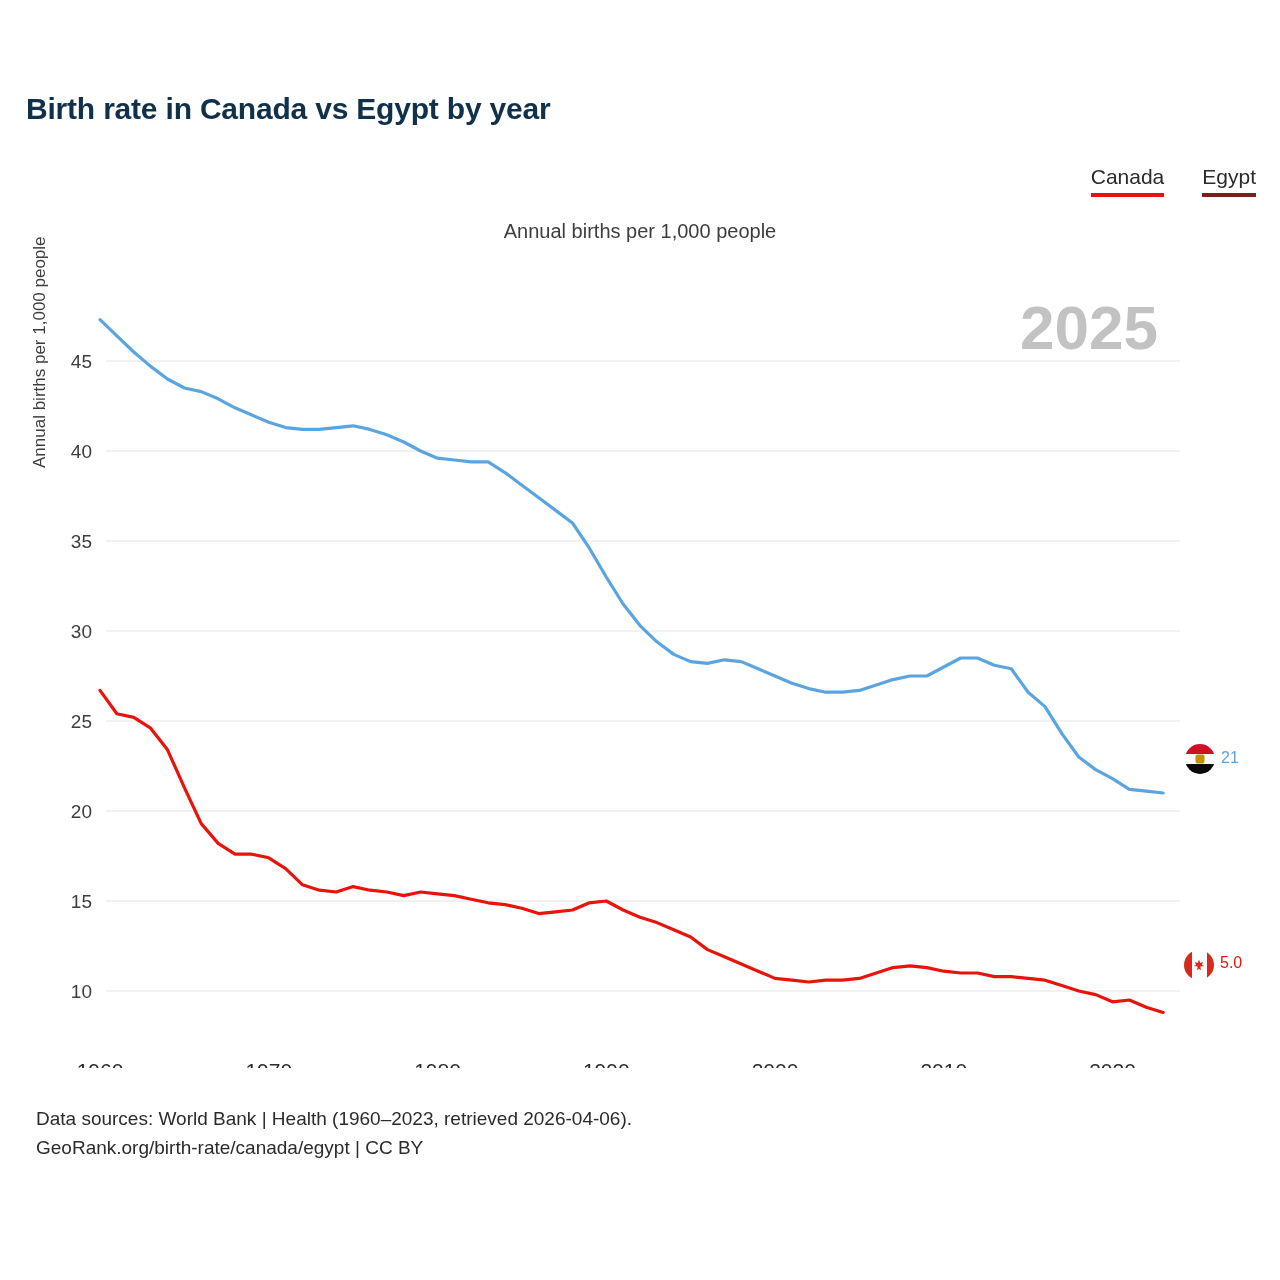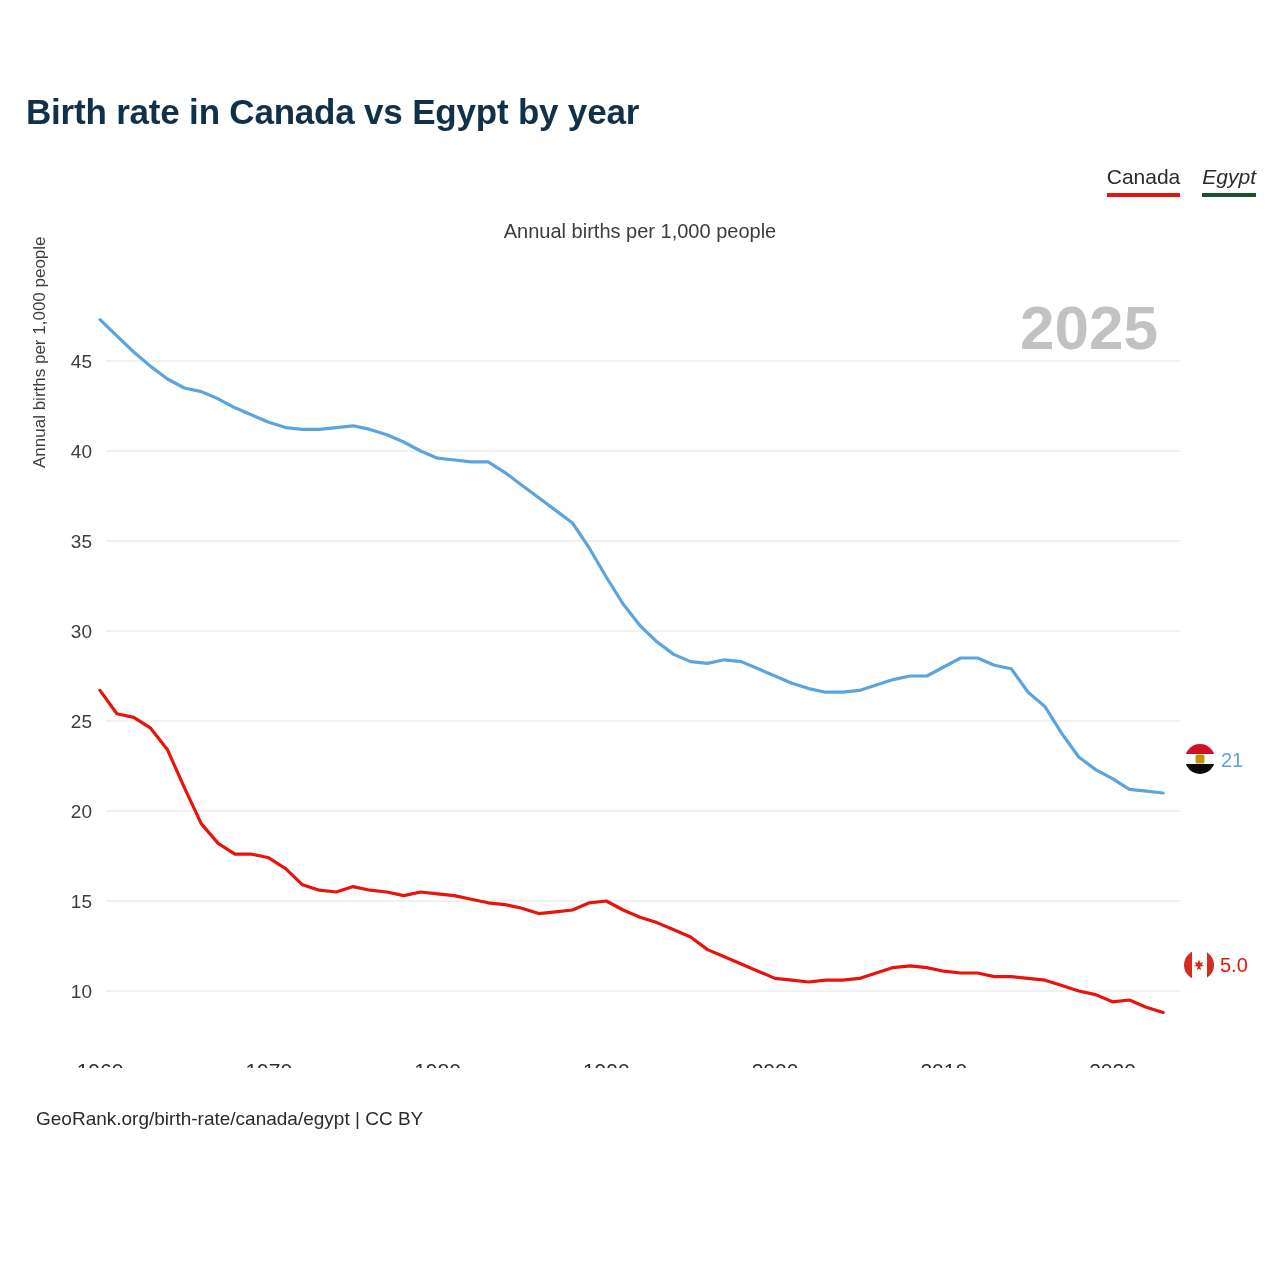--- a/index.html
+++ b/index.html
@@ -12,41 +12,41 @@
     height: 1280px;
     font-family: "Liberation Sans", sans-serif;
     color: #1a2330;
     position: relative;
     overflow: hidden;
   }
   .title {
     position: absolute;
     left: 26px;
     top: 92px;
-    font-size: 35px;
+    font-size: 30px;
     font-weight: bold;
     color: #11304a;
     letter-spacing: -0.2px;
   }
   .legend {
     position: absolute;
     right: 24px;
     top: 166px;
     display: flex;
-    gap: 22px;
+    gap: 38px;
     align-items: flex-start;
   }
   .legend-item {
     font-size: 21px;
     color: #2b2b2b;
     padding-bottom: 5px;
     line-height: 1.05;
   }
   .legend-item.canada { border-bottom: 4px solid #e8140c; }
-  .legend-item.egypt { border-bottom: 4px solid #14532d; font-style: italic; }
+  .legend-item.egypt { border-bottom: 4px solid #7f1d1d; }
 
   .subtitle {
     position: absolute;
     left: 0;
     right: 0;
     top: 220px;
     text-align: center;
     font-size: 20px;
     color: #3d3d3d;
   }
@@ -79,21 +79,21 @@
   .footer {
     position: absolute;
     left: 36px;
     top: 1104px;
     font-size: 19px;
     color: #2b2b2b;
     line-height: 1.55;
   }
   .endlabel {
     position: absolute;
-    font-size: 20px;
+    font-size: 16px;
   }
   .endlabel.egypt { color: #5aa5e0; left: 1221px; top: 749px; }
   .endlabel.canada { color: #e8140c; left: 1220px; top: 954px; }
   .flag {
     position: absolute;
     width: 30px;
     height: 30px;
     border-radius: 50%;
     overflow: hidden;
   }
@@ -182,14 +182,15 @@
 
 <div class="flag canada">
   <div class="ca-mid"></div>
   <div class="ca-left"></div>
   <div class="ca-right"></div>
   <div class="ca-leaf"></div>
 </div>
 <div class="endlabel canada">5.0</div>
 
 <div class="footer">
+  <div>Data sources: World Bank | Health (1960–2023, retrieved 2026-04-06).</div>
   <div>GeoRank.org/birth-rate/canada/egypt | CC BY</div>
 </div>
 
 </body></html>

